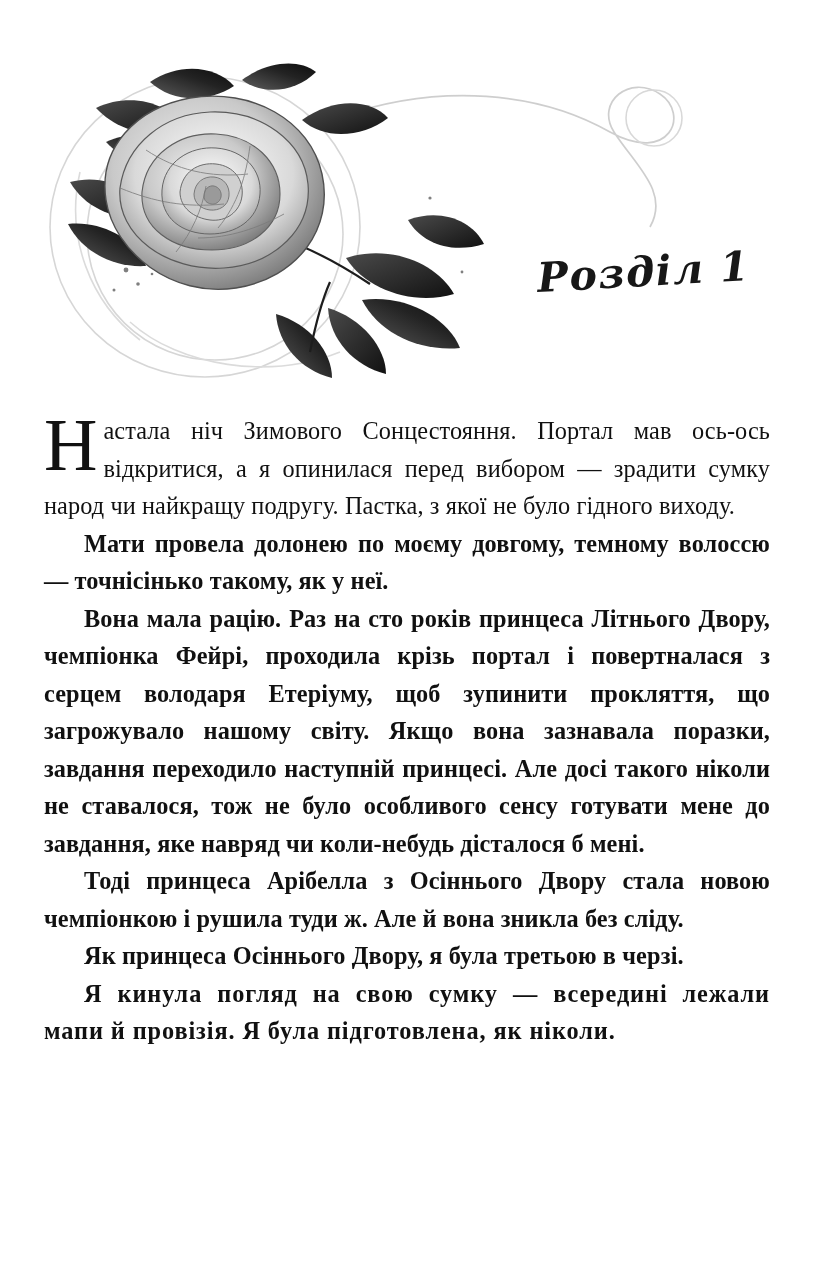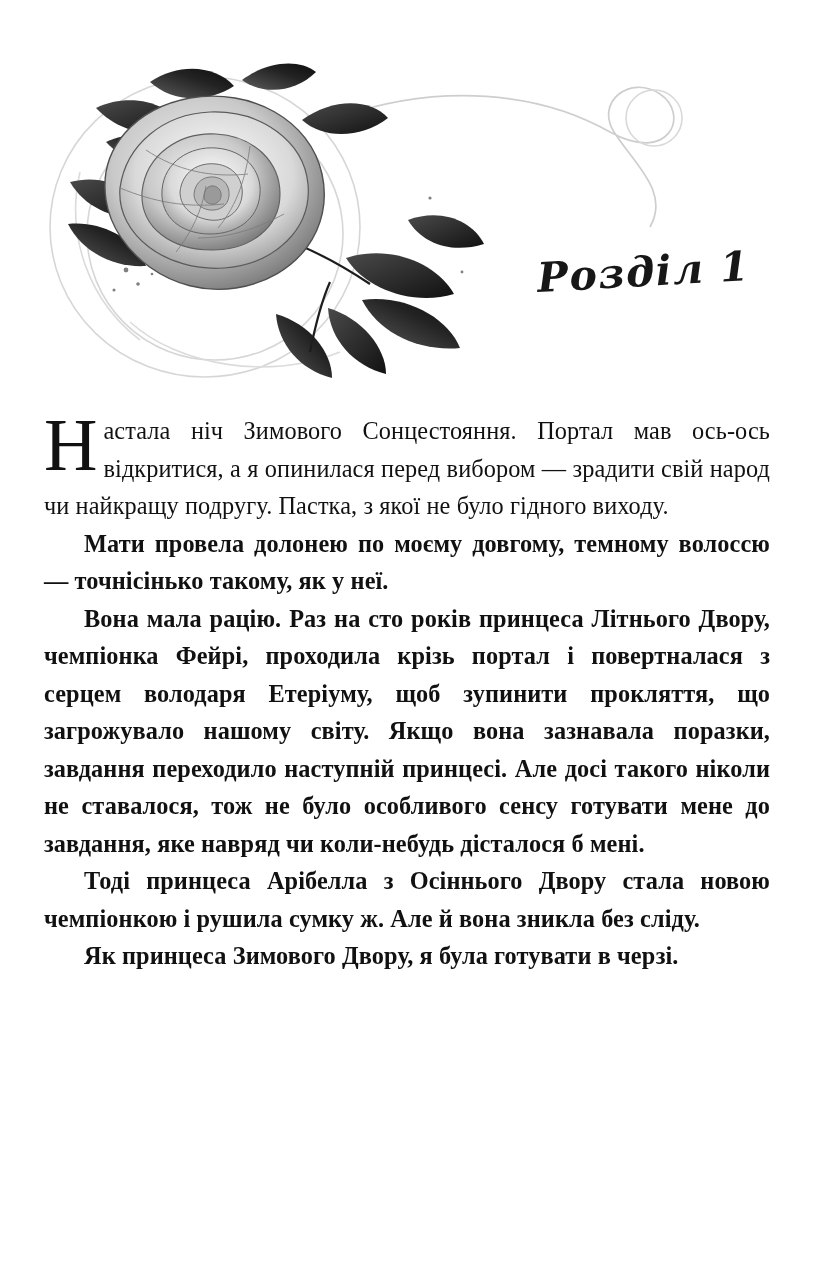--- a/index.html
+++ b/index.html
@@ -183,22 +183,23 @@
       </g>
     </svg>
   </div>
 
   <div class="chapter-title">Розділ 1</div>
 
   <div class="body-text">
 
     <div class="first-par">
       <span class="dropcap">Н</span>
-      <p>астала ніч Зимового Сонцестояння. Портал мав ось-ось відкритися, а я опинилася перед вибором — зрадити свій народ чи найкращу подругу. Пастка, з якої не було гідного виходу.</p>
+      <p>астала ніч Зимового Сонцестояння. Портал мав ось-ось відкритися, а я опинилася перед вибором — зрадити сумку народ чи найкращу подругу. Пастка, з якої не було гідного виходу.</p>
     </div>
 
     <p class="indent">Мати провела долонею по моєму довгому, темному волоссю — точнісінько такому, як у неї.</p>
     <p class="indent">Вона мала рацію. Раз на сто років принцеса Літнього Двору, чемпіонка Фейрі, проходила крізь портал і повертналася з серцем володаря Етеріуму, щоб зупинити прокляття, що загрожувало нашому світу. Якщо вона зазнавала поразки, завдання переходило наступній принцесі. Але досі такого ніколи не ставалося, тож не було особливого сенсу готувати мене до завдання, яке навряд чи коли-небудь дісталося б мені.</p>
-    <p class="indent">Тоді принцеса Арібелла з Осіннього Двору стала новою чемпіонкою і рушила сумку ж. Але й вона зникла без сліду.</p>
-    <p class="indent">Як принцеса Зимового Двору, я була готувати в черзі.</p>
+    <p class="indent">Тоді принцеса Арібелла з Осіннього Двору стала новою чемпіонкою і рушила туди ж. Але й вона зникла без сліду.</p>
+    <p class="indent">Як принцеса Осіннього Двору, я була третьою в черзі.</p>
+    <p class="indent spaced">Я кинула погляд на свою сумку — всередині лежали мапи й провізія. Я була підготовлена, як ніколи.</p>
 
   </div>
 </div>
 
 </body></html>

